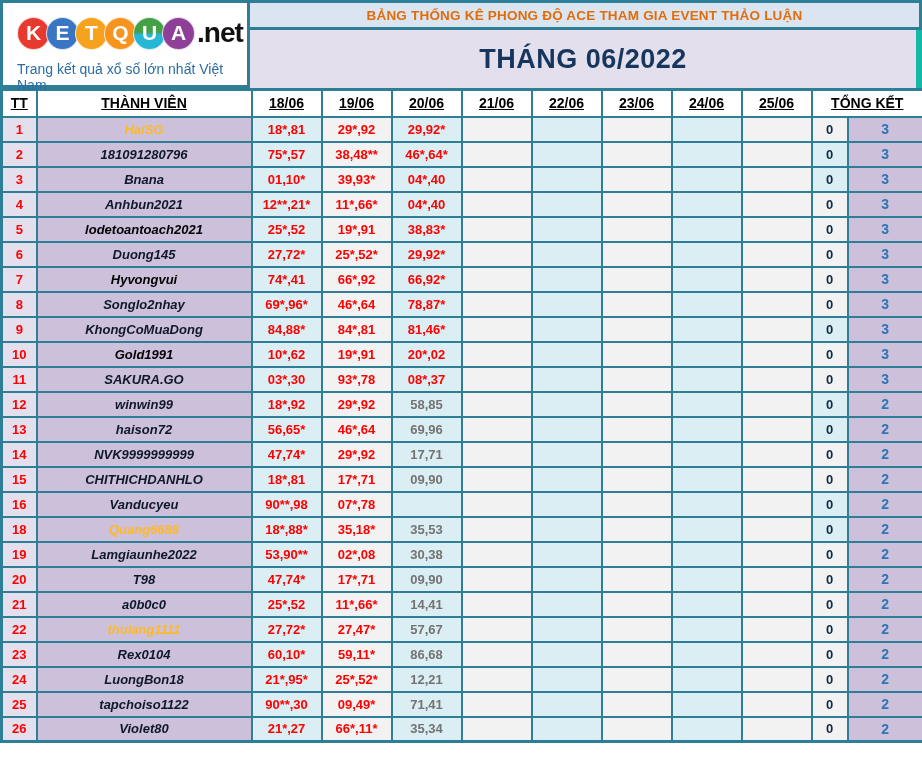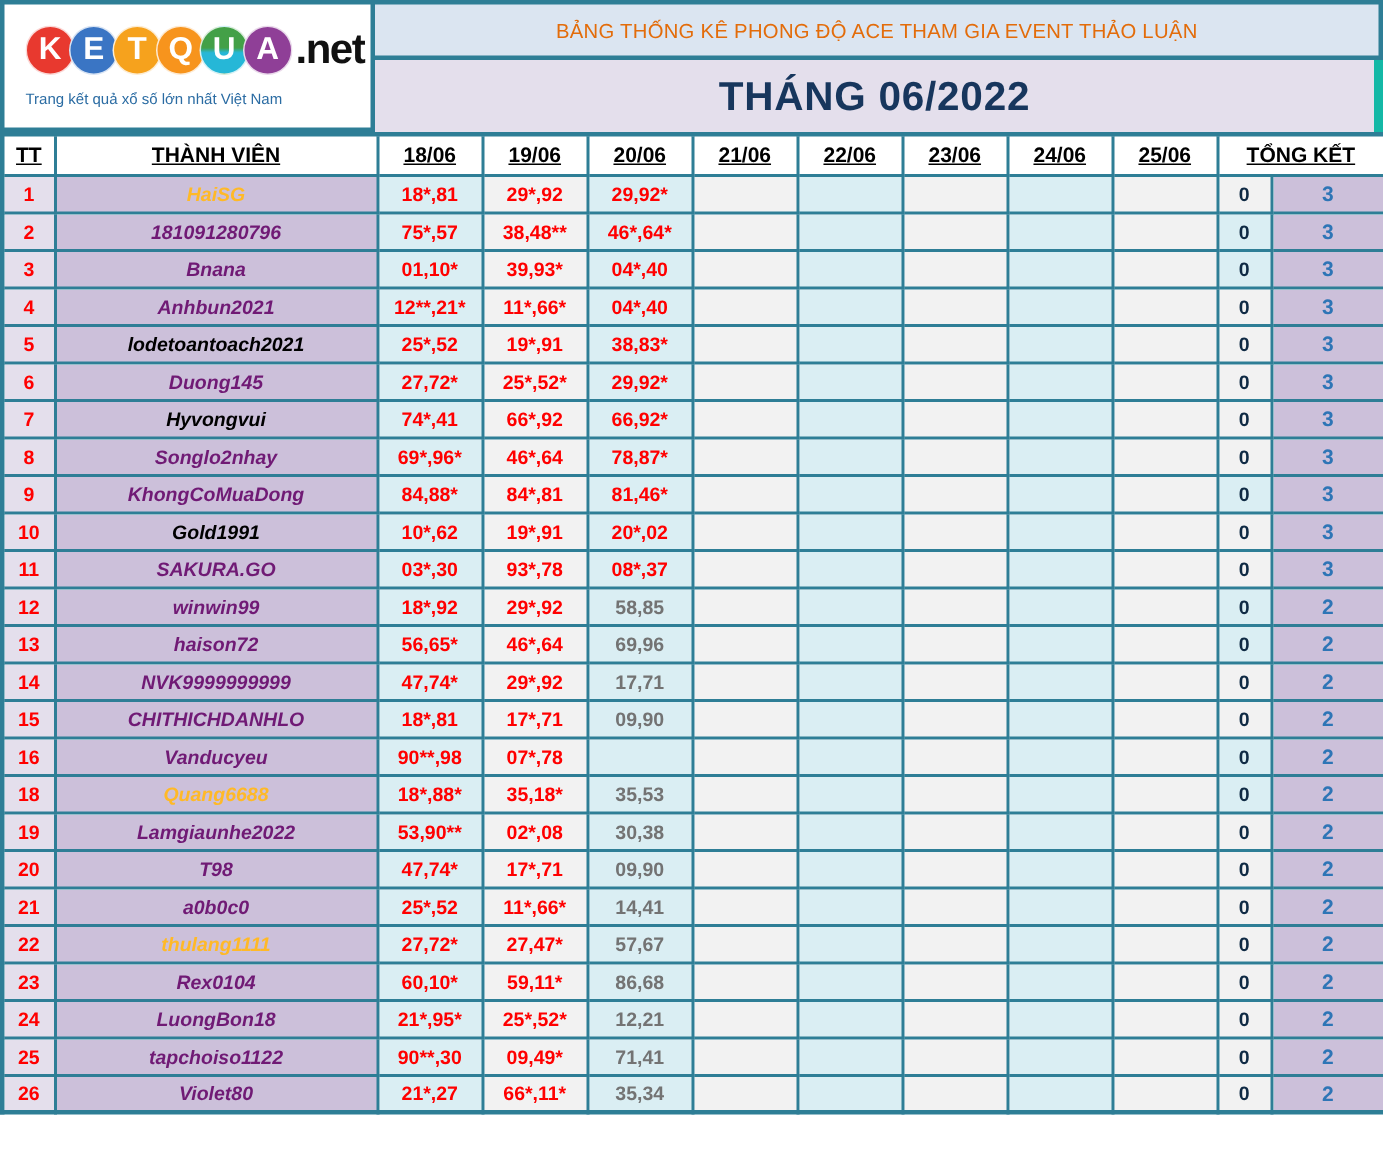--- a/index.html
+++ b/index.html
@@ -15,27 +15,27 @@
     border: 3px solid #2e7e96; padding: 6px 0 0 14px;
   }
   .logo-letters { display: flex; align-items: center; height: 48px; }
   .logo-circle {
     width: 33px; height: 33px; border-radius: 50%;
     color: #fff; font-weight: bold; font-size: 21px;
     display: flex; align-items: center; justify-content: center;
     margin-right: -4px; border: 1px solid rgba(255,255,255,.8);
   }
   .logo-suffix { color: #111; font-weight: bold; font-size: 28px; margin-left: 6px; letter-spacing: -1px; }
-  .logo-tagline { color: #2b6ca3; font-size: 10px; margin-top: 4px; }
+  .logo-tagline { color: #2b6ca3; font-size: 14px; margin-top: 4px; }
   .top-right { flex: 1; display: flex; flex-direction: column; }
   .banner {
-    height: 40px; background: #dbe5f1;
+    height: 30px; background: #dbe5f1;
     border: 3px solid #2e7e96; border-left: none;
     display: flex; align-items: center; justify-content: center;
-    color: #e36c0a; font-weight: normal; font-size: 13.5px; letter-spacing: .2px;
+    color: #e36c0a; font-weight: bold; font-size: 13.5px; letter-spacing: .2px;
   }
   .month {
     flex: 1; background: #e4dfec;
     border-right: 6px solid #14b8a6;
     display: flex; align-items: center; justify-content: center;
     color: #17365d; font-weight: bold; font-size: 27px; letter-spacing: .5px;
   }
   
   table.stats {
     width: 922px; border-collapse: collapse; table-layout: fixed;
@@ -45,21 +45,21 @@
     border: 2px solid #2e7e96; text-align: center; vertical-align: middle;
     font-weight: bold; font-size: 13px; overflow: hidden; white-space: nowrap;
   }
   .stats thead th { height: 27px; color: #000000; font-size: 14px; background: #ffffff; text-decoration: underline; }
   .stats tbody td { height: 25px; }
   th.h-tt   { background: #fdeada; }
   th.h-name { background: #fbd5b4; }
   th.h-total{ background: #fbd5b4; }
   td.tt   { background: #e4dfec; color: #ff0000; }
   td.name { background: #ccc0da; font-style: italic; }
-  td.name.brown  { color: #701a75; }
+  td.name.brown  { color: #0f172a; }
   td.name.orange { color: #ffb927; }
   td.name.black  { color: #000000; }
   td.col-cyan { background: #daeef3; }
   td.col-gray { background: #f2f2f2; }
   td.val.red  { color: #ff0000; }
   td.val.navy { color: #737373; }
   td.zero  { color: #0f2a44; }
   td.total { background: #ccc0da; color: #2e75b6; font-size: 14px; }
 </style>
 </head>

